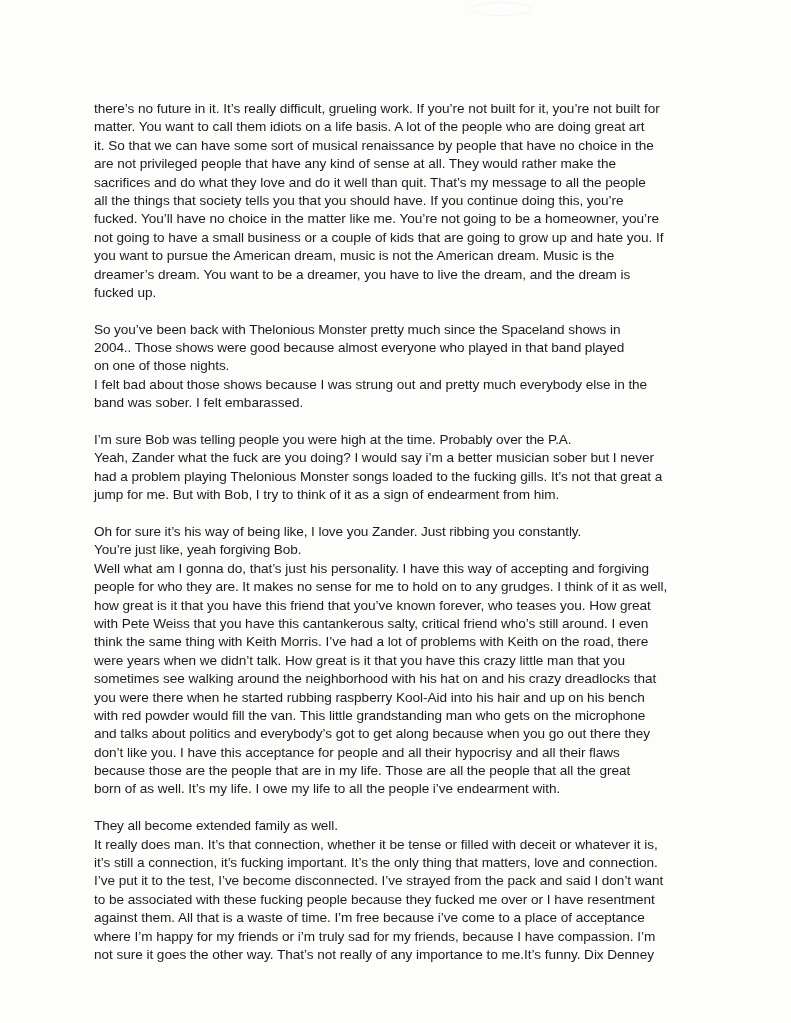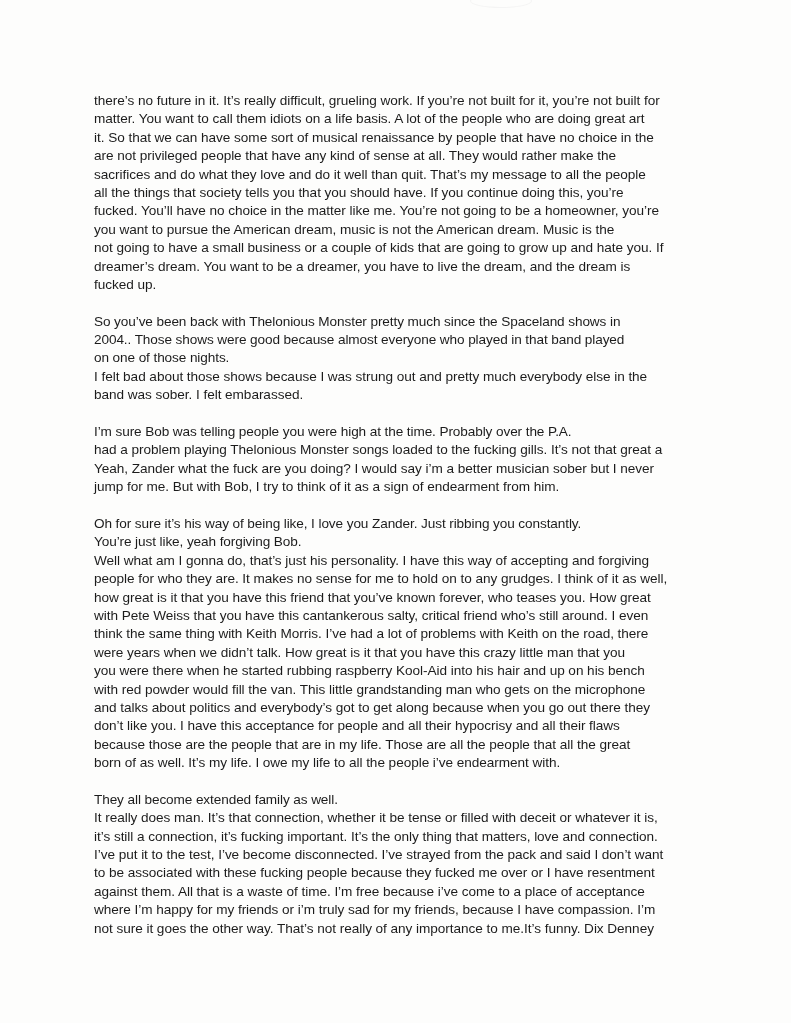--- a/index.html
+++ b/index.html
@@ -10,21 +10,21 @@
     body {
       width: 791px;
       height: 1023px;
       position: relative;
       overflow: hidden;
       font-family: "Liberation Sans", sans-serif;
       color: #1c1c1c;
     }
     .page {
       position: absolute;
-      left: 0; top: 0;
+      left: 0; top: 8px;
       width: 791px;
       height: 723px;
       background: #fdfdfc;
     }
     .top-mark {
       position: absolute;
       left: 470px;
       top: -6px;
       width: 60px;
       height: 12px;
@@ -63,22 +63,22 @@
   <div class="content">
 
     <div class="block a">
       <span class="line">there’s no future in it. It’s really difficult, grueling work. If you’re not built for it, you’re not built for</span>
       <span class="line">matter. You want to call them idiots on a life basis. A lot of the people who are doing great art</span>
       <span class="line">it. So that we can have some sort of musical renaissance by people that have no choice in the</span>
       <span class="line">are not privileged people that have any kind of sense at all. They would rather make the</span>
       <span class="line">sacrifices and do what they love and do it well than quit. That’s my message to all the people</span>
       <span class="line">all the things that society tells you that you should have. If you continue doing this, you’re</span>
       <span class="line">fucked. You’ll have no choice in the matter like me. You’re not going to be a homeowner, you’re</span>
+      <span class="line">not going to have a small business or a couple of kids that are going to grow up and hate you. If</span>
       <span class="line">you want to pursue the American dream, music is not the American dream. Music is the</span>
-      <span class="line">not going to have a small business or a couple of kids that are going to grow up and hate you. If</span>
       <span class="line">dreamer’s dream. You want to be a dreamer, you have to live the dream, and the dream is</span>
       <span class="line">fucked up.</span>
     </div>
 
     <div class="block">
       <div class="q">
         <span class="line">So you’ve been back with Thelonious Monster pretty much since the Spaceland shows in</span>
         <span class="line">2004.. Those shows were good because almost everyone who played in that band played</span>
         <span class="line">on one of those nights.</span>
       </div>
@@ -86,38 +86,39 @@
         <span class="line">I felt bad about those shows because I was strung out and pretty much everybody else in the</span>
         <span class="line">band was sober. I felt embarassed.</span>
       </div>
     </div>
 
     <div class="block">
       <div class="q">
         <span class="line">I’m sure Bob was telling people you were high at the time. Probably over the P.A.</span>
       </div>
       <div class="a">
+        <span class="line">Yeah, Zander what the fuck are you doing? I would say i’m a better musician sober but I never</span>
         <span class="line">had a problem playing Thelonious Monster songs loaded to the fucking gills. It’s not that great a</span>
-        <span class="line">Yeah, Zander what the fuck are you doing? I would say i’m a better musician sober but I never</span>
         <span class="line">jump for me. But with Bob, I try to think of it as a sign of endearment from him.</span>
       </div>
     </div>
 
     <div class="block">
       <div class="q">
         <span class="line">Oh for sure it’s his way of being like, I love you Zander. Just ribbing you constantly.</span>
         <span class="line">You’re just like, yeah forgiving Bob.</span>
       </div>
       <div class="a">
         <span class="line">Well what am I gonna do, that’s just his personality. I have this way of accepting and forgiving</span>
         <span class="line">people for who they are. It makes no sense for me to hold on to any grudges. I think of it as well,</span>
         <span class="line">how great is it that you have this friend that you’ve known forever, who teases you. How great</span>
         <span class="line">with Pete Weiss that you have this cantankerous salty, critical friend who’s still around. I even</span>
         <span class="line">think the same thing with Keith Morris. I’ve had a lot of problems with Keith on the road, there</span>
         <span class="line">were years when we didn’t talk. How great is it that you have this crazy little man that you</span>
+        <span class="line">sometimes see walking around the neighborhood with his hat on and his crazy dreadlocks that</span>
         <span class="line">you were there when he started rubbing raspberry Kool-Aid into his hair and up on his bench</span>
         <span class="line">with red powder would fill the van. This little grandstanding man who gets on the microphone</span>
         <span class="line">and talks about politics and everybody’s got to get along because when you go out there they</span>
         <span class="line">don’t like you. I have this acceptance for people and all their hypocrisy and all their flaws</span>
         <span class="line">because those are the people that are in my life. Those are all the people that all the great</span>
         <span class="line">born of as well. It’s my life. I owe my life to all the people i’ve endearment with.</span>
       </div>
     </div>
 
     <div class="block">

